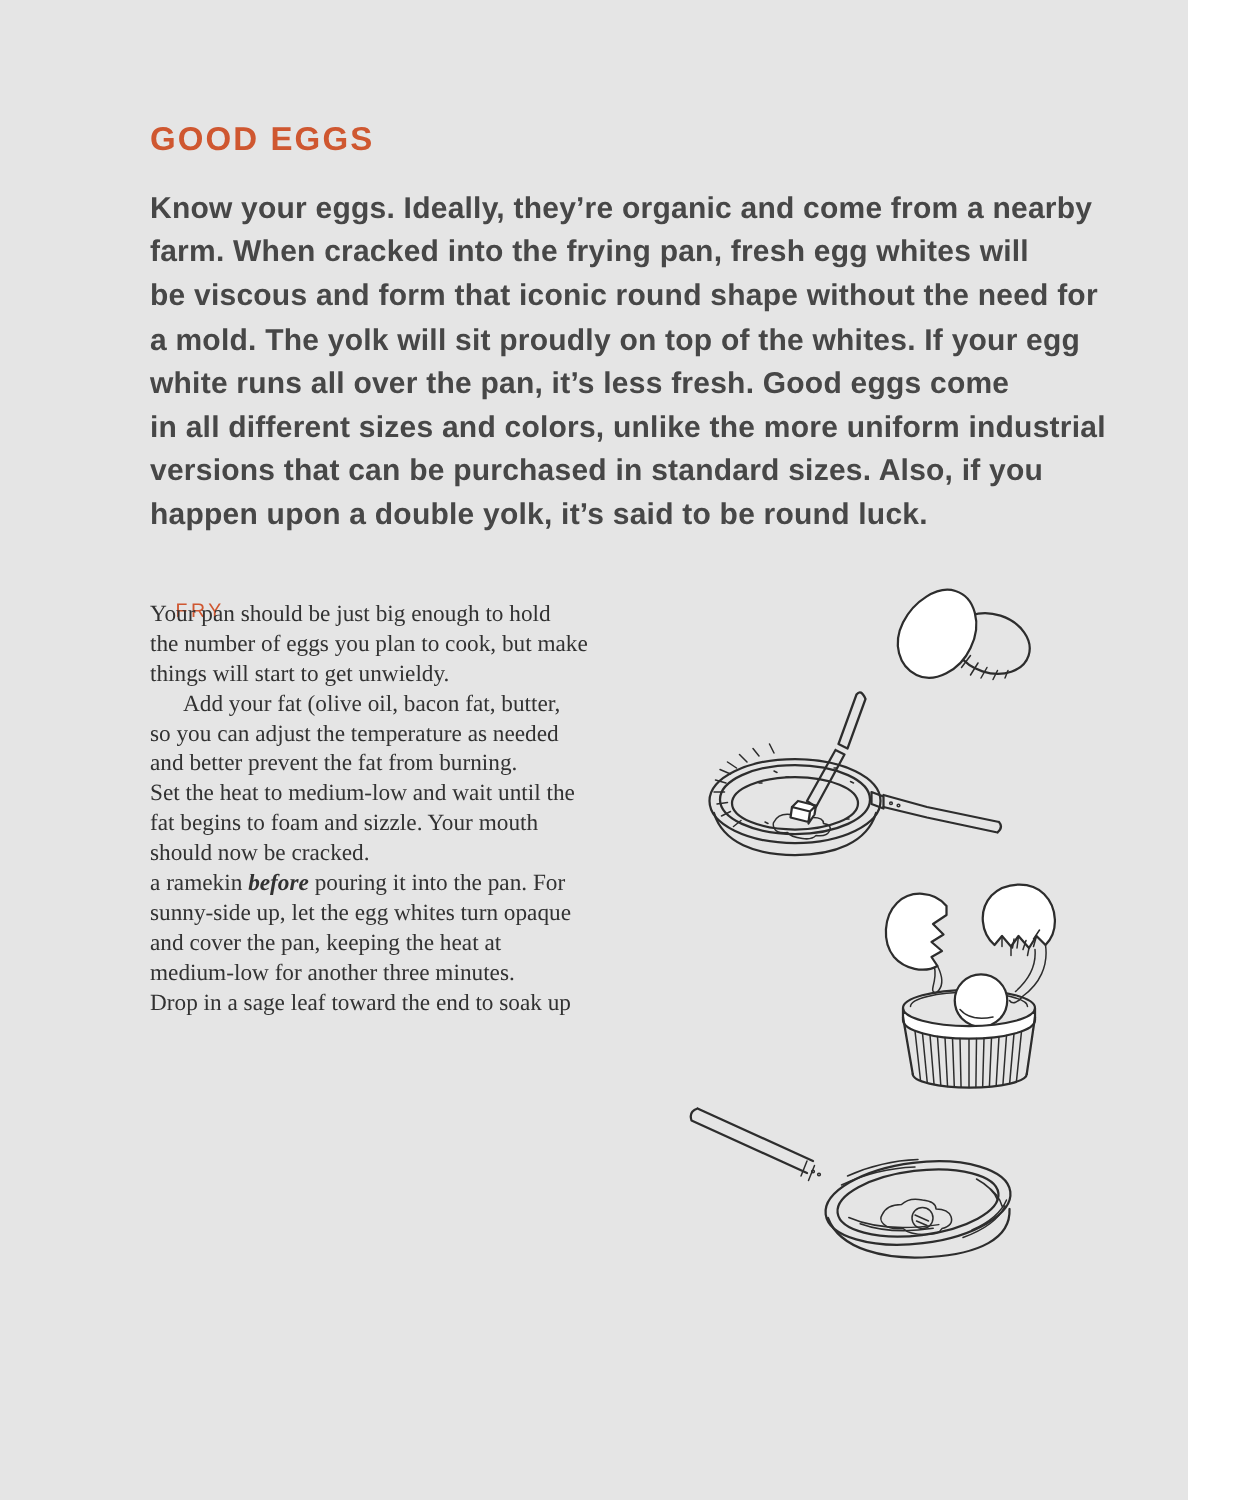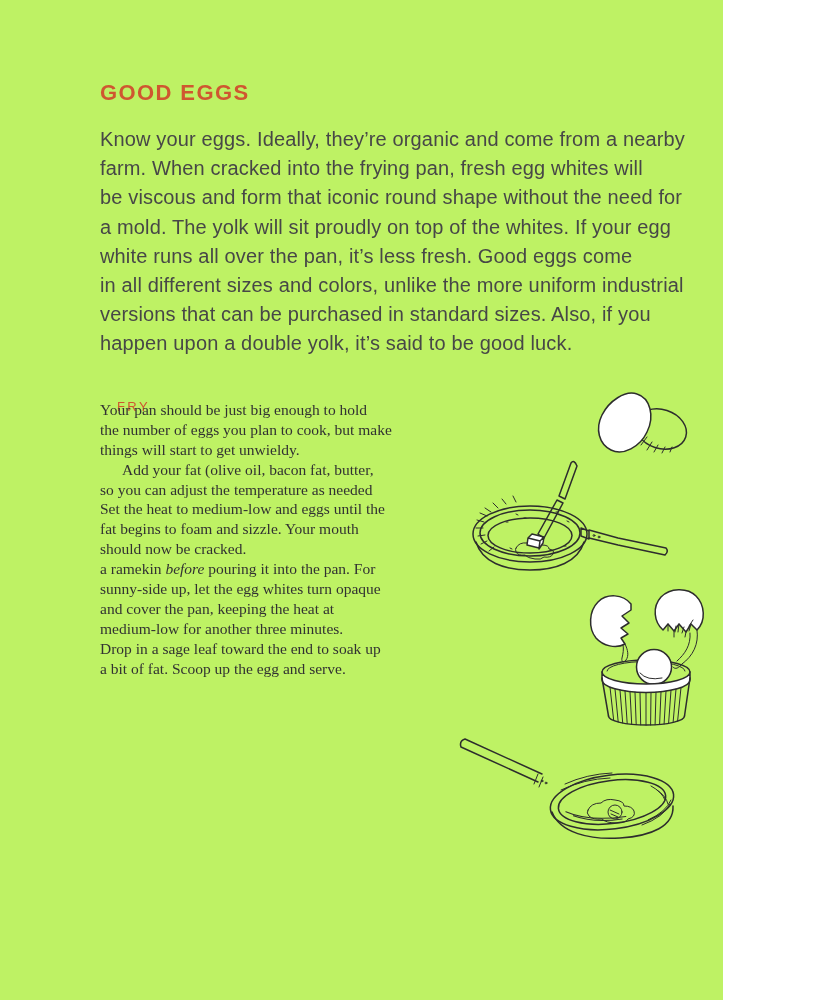--- a/index.html
+++ b/index.html
@@ -1,27 +1,27 @@
 <!DOCTYPE html>
 <html><head>
 <meta charset="utf-8">
 <style>
   html,body{margin:0;padding:0;background:#ffffff;}
   .page{
-    position:relative;width:723px;height:1000px;background:#bef264;
+    position:relative;width:792px;height:1000px;background:#e5e5e5;
     font-family:"Liberation Sans",sans-serif;overflow:hidden;
   }
   .title{
     position:absolute;left:100px;top:80px;
     font-size:22px;font-weight:bold;letter-spacing:1.4px;
     color:#cf5730;line-height:26px;
   }
   .intro{
     position:absolute;left:100px;top:125px;
-    font-size:20px;color:#474747;letter-spacing:0.15px;
+    font-size:20px;color:#474747;letter-spacing:0.15px;font-weight:bold;
   }
   .intro-line{height:29.2px;line-height:29.2px;white-space:nowrap;}
   .fry-head{
     position:absolute;left:117px;top:399px;
     font-size:13px;font-weight:normal;letter-spacing:2.4px;color:#cf5730;
   }
   .fry-col{
     position:absolute;left:100px;top:400px;
     font-family:"Liberation Serif",serif;font-size:15.5px;color:#323232;
   }
@@ -41,40 +41,40 @@
   <div class="title">GOOD EGGS</div>
 
   <div class="intro">
       <div class="intro-line">Know your eggs. Ideally, they’re organic and come from a nearby</div>
       <div class="intro-line">farm. When cracked into the frying pan, fresh egg whites will</div>
       <div class="intro-line">be viscous and form that iconic round shape without the need for</div>
       <div class="intro-line">a mold. The yolk will sit proudly on top of the whites. If your egg</div>
       <div class="intro-line">white runs all over the pan, it’s less fresh. Good eggs come</div>
       <div class="intro-line">in all different sizes and colors, unlike the more uniform industrial</div>
       <div class="intro-line">versions that can be purchased in standard sizes. Also, if you</div>
-      <div class="intro-line">happen upon a double yolk, it’s said to be good luck.</div>
+      <div class="intro-line">happen upon a double yolk, it’s said to be round luck.</div>
     </div>
 
   <div class="fry-head">FRY</div>
 
   <div class="fry-col">
       <div class="fry-line"><span>Your pan should be just big enough to hold</span></div>
       <div class="fry-line"><span>the number of eggs you plan to cook, but make</span></div>
       <div class="fry-line"><span>things will start to get unwieldy.</span></div>
       <div class="fry-line indent"><span>Add your fat (olive oil, bacon fat, butter,</span></div>
       <div class="fry-line"><span>so you can adjust the temperature as needed</span></div>
-      <div class="fry-line"><span>Set the heat to medium-low and eggs until the</span></div>
+      <div class="fry-line"><span>and better prevent the fat from burning.</span></div>
+      <div class="fry-line"><span>Set the heat to medium-low and wait until the</span></div>
       <div class="fry-line"><span>fat begins to foam and sizzle. Your mouth</span></div>
       <div class="fry-line"><span>should now be cracked.</span></div>
-      <div class="fry-line"><span>a ramekin </span><span style="font-style: italic;">before</span><span> pouring it into the pan. For</span></div>
+      <div class="fry-line"><span>a ramekin </span><span style="font-style: italic; font-weight: bold;">before</span><span> pouring it into the pan. For</span></div>
       <div class="fry-line"><span>sunny-side up, let the egg whites turn opaque</span></div>
       <div class="fry-line"><span>and cover the pan, keeping the heat at</span></div>
       <div class="fry-line"><span>medium-low for another three minutes.</span></div>
       <div class="fry-line"><span>Drop in a sage leaf toward the end to soak up</span></div>
-      <div class="fry-line"><span>a bit of fat. Scoop up the egg and serve.</span></div>
     </div>
 
   <div class="illu" style="left:580px;top:387px;width:120px;height:75px;">
     <svg viewBox="0 0 120 75" class="lineart">
 
       <ellipse cx="81" cy="42" rx="26" ry="19.5" transform="rotate(18 81 42)"></ellipse>
 
       <path class="thin" d="M58,30 l-5,7 M61,37 l-6,7 M63,44 l-6,8 M67,50 l-6,8 M72,55 l-5,8 M78,58 l-4,7 M85,60 l-3,6 M92,60 l-2,5"></path>
 
       <path class="wfill" d="M57,7 C70,11 75,29 67,45 C60,60 43,69 31,63 C19,57 15,42 22,28 C29,14 45,3 57,7 Z"></path>

